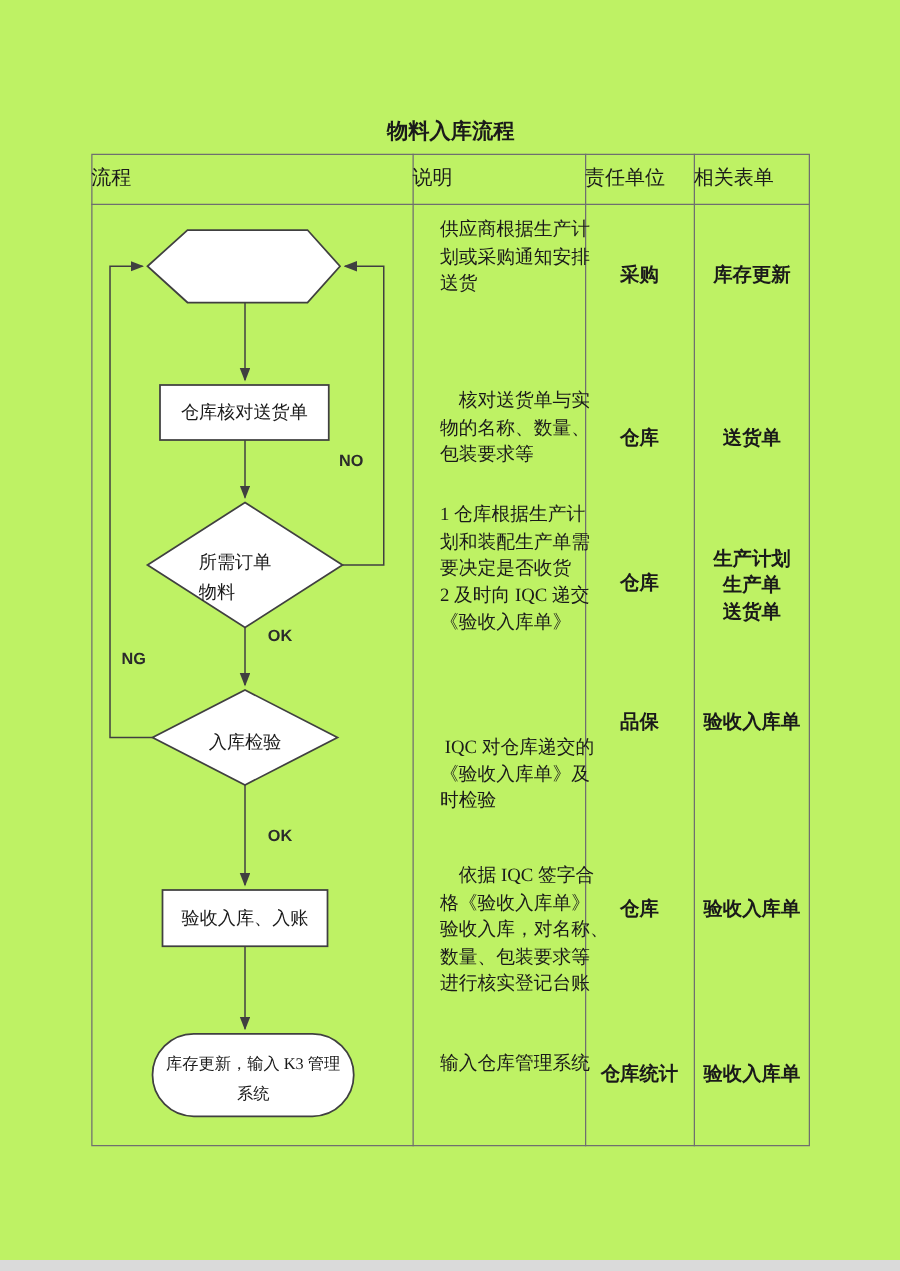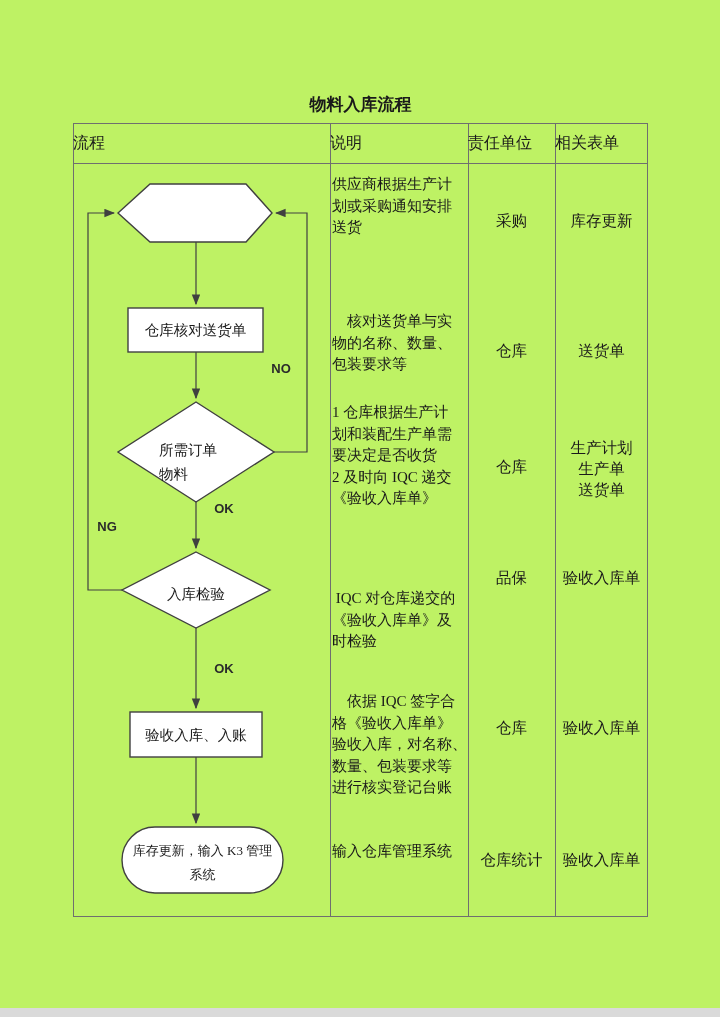--- a/index.html
+++ b/index.html
@@ -10,23 +10,23 @@
   .title {
     position:absolute; left:73px; top:93px; width:575px; text-align:center;
     font-family:"Liberation Sans","DejaVu Sans",sans-serif; font-weight:700; font-size:17px;
   }
   .outer { position:absolute; left:73px; top:123px; width:573px; height:792px;
     border:1.4px solid #6f6f6f; }
   .vline { position:absolute; top:123px; height:794px; width:0; border-left:1px solid #6f6f6f; }
   .hline { position:absolute; left:73px; width:575px; height:0; border-top:1.2px solid #6f6f6f; }
   .hdr  { position:absolute; text-align:left; font-size:16px; line-height:22px; }
   .desc { position:absolute; left:332px; width:140px; font-size:15px; line-height:21.5px;
-    white-space:pre-wrap; }
+    white-space:pre-wrap;padding-left:20px; }
   .cell { position:absolute; text-align:center; font-size:15.5px; line-height:21px;
-    white-space:pre-wrap; }
+    white-space:pre-wrap;font-weight:bold; }
   .unit  { left:468px; width:87px; }
   .forms { left:555px; width:93px; }
   svg.flow { position:absolute; left:0; top:0; pointer-events:none; }
   .node-text { position:absolute; font-size:14.5px; line-height:26px; text-align:center;
     white-space:pre-wrap; }
   .boxcenter { display:flex; align-items:center; justify-content:center; line-height:18px; }
   .flab { position:absolute; width:30px; text-align:center;
     font-family:"Liberation Sans","DejaVu Sans",sans-serif; font-size:13px; font-weight:700;
     color:#2b2b2b; }
   .bottom-strip { position:absolute; left:0; top:1008px; width:720px; height:9px; background:#dadada; }

